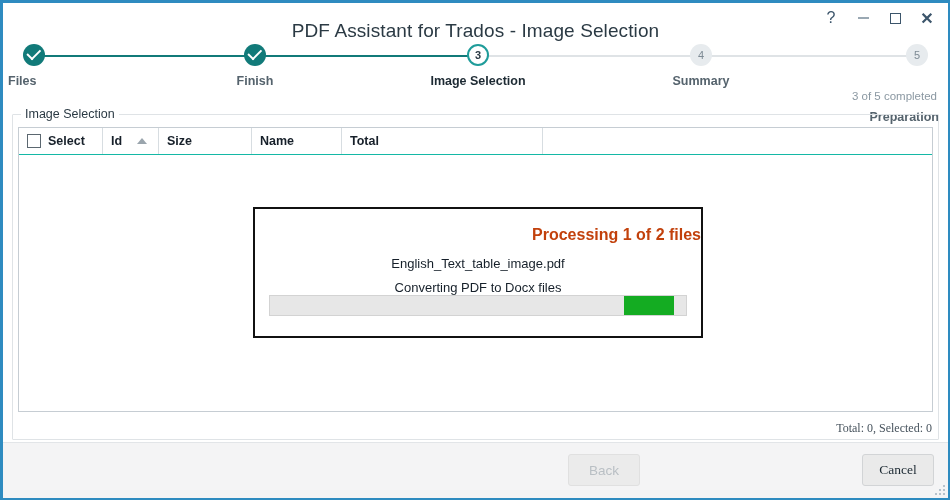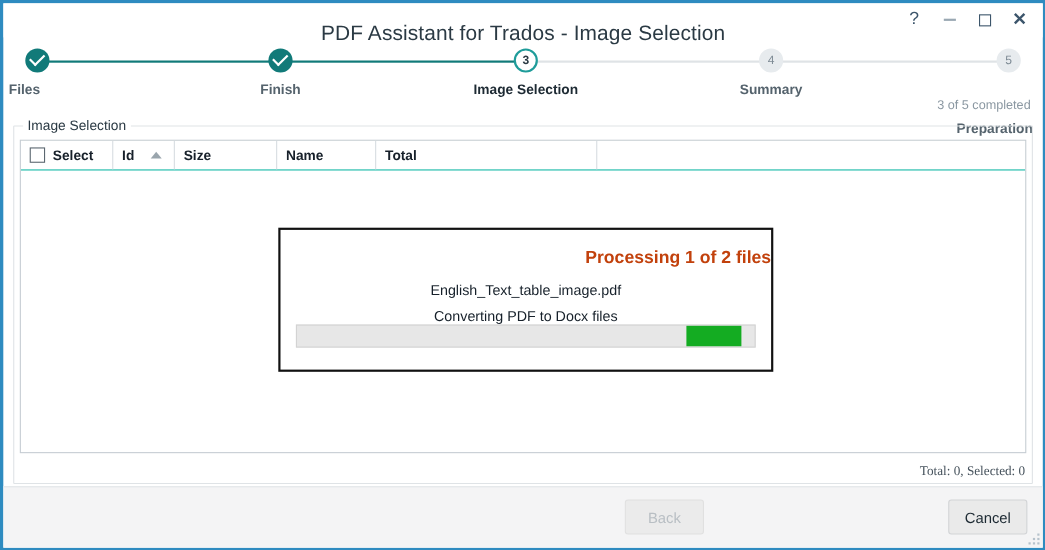--- a/index.html
+++ b/index.html
@@ -331,20 +331,21 @@
   .btn-disabled {
     background: #ebebeb;
     border: 1px solid #e0e0e0;
     color: #b9bfc4;
   }
   .btn-normal {
     background: #eaeaea;
     border: 1px solid #d2d4d6;
     color: #1d2a33;
     cursor: pointer;
+    font-family: Liberation Serif, serif;
   }
   .btn-primary {
     background: #74bdb4;
     border: 1px solid #74bdb4;
     color: #ffffff;
     cursor: pointer;
   }
   #btn-back   { right: 308px; }
   #btn-next   { right: 222px; }
   #btn-finish { right: 112px; width: 72px; }

